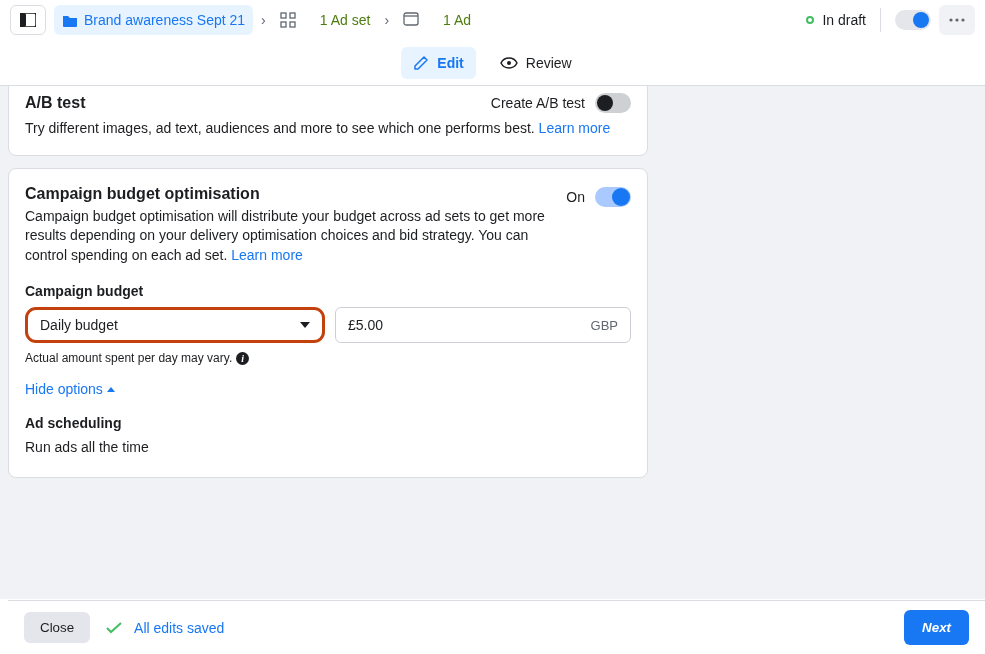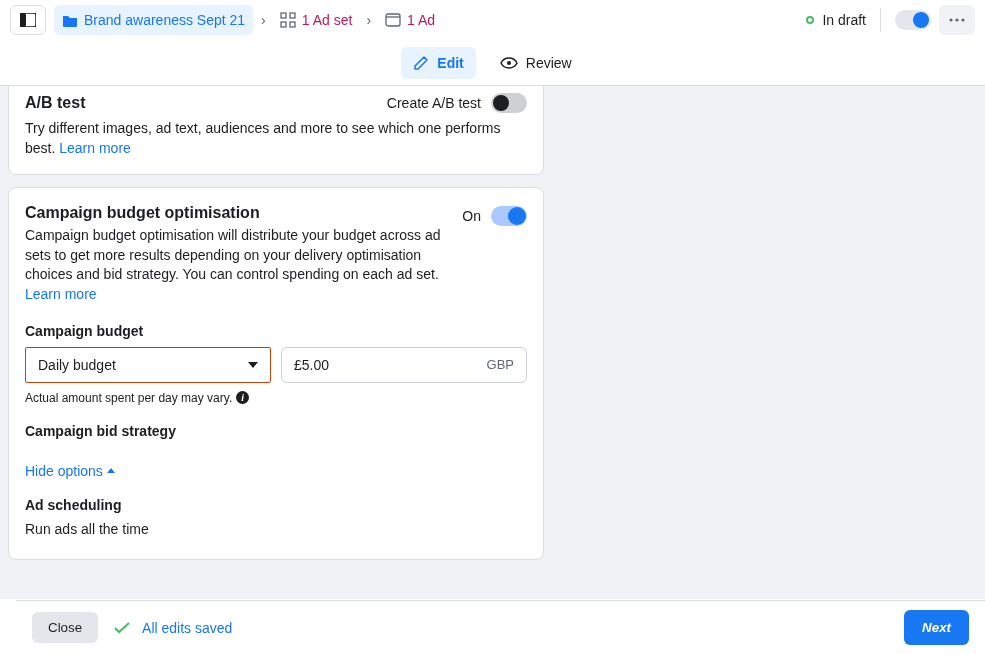--- a/index.html
+++ b/index.html
@@ -2,64 +2,64 @@
 <html><head>
 <meta charset="utf-8">
 <style>
 * { box-sizing: border-box; margin: 0; padding: 0; }
 body { font-family: -apple-system, BlinkMacSystemFont, "Segoe UI", Helvetica, Arial, sans-serif; font-size: 14px; color: #1c1e21; background: #fff; width: 985px; height: 654px; overflow: hidden; position: relative; }
 
 
 .topbar { height: 40px; display: flex; align-items: center; padding: 0 10px; gap: 8px; }
 .panel-btn { width: 36px; height: 30px; border: 1px solid #dadde1; border-radius: 6px; display: flex; align-items: center; justify-content: center; background: #fff; }
 .bc-active { background: #e7f3ff; border-radius: 6px; padding: 4px 8px; display: flex; align-items: center; gap: 6px; color: #1877f2; height: 30px; }
-.bc-item { display: flex; align-items: center; gap: 6px; color: #be185d; padding: 4px 6px; }
+.bc-item { display: flex; align-items: flex-start; gap: 24px; color: #4d7c0f; padding: 4px 6px; }
 .chev { color: #606770; font-size: 14px; }
 .spacer { flex: 1; }
 .indraft { display: flex; align-items: center; gap: 8px; color: #1c1e21; font-size: 14px; }
 .dot-green { width: 8px; height: 8px; border-radius: 50%; border: 2px solid #45bd62; background: #fff; }
 .vsep { width: 1px; height: 24px; background: #dadde1; margin: 0 6px; }
 .toggle-top { width: 36px; height: 20px; background: #e4e6eb; border-radius: 999px; position: relative; }
 .toggle-top .knob { width: 16px; height: 16px; background: #1877f2; border-radius: 50%; position: absolute; top: 2px; right: 2px; }
 .menu-btn { width: 36px; height: 30px; border-radius: 6px; background: #f0f2f5; display: flex; align-items: center; justify-content: center; }
 
 
 .tabsrow { height: 46px; display: flex; align-items: center; justify-content: center; gap: 12px; border-bottom: 1px solid #dadde1; }
 .tab { display: flex; align-items: center; gap: 8px; padding: 8px 12px; border-radius: 6px; }
 .tab.active { background: #e7f3ff; color: #1877f2; font-weight: 600; }
 
 
 .main { height: 513px; overflow-y: scroll; background: #f0f2f5; padding: 0 8px 8px 8px; }
 .main::-webkit-scrollbar { width: 14px; }
 .main::-webkit-scrollbar-thumb { background: #c2c2c2; border-radius: 4px; }
-.card { background: #fff; border: 1px solid #dadde1; border-radius: 8px; padding: 16px; margin-bottom: 12px; width: 536px; }
+.card { background: #fff; border: 1px solid #dadde1; border-radius: 8px; padding: 16px; margin-bottom: 12px; width: 640px; }
 .card-row { display: flex; justify-content: space-between; align-items: center; }
 .card-title { font-size: 16px; font-weight: 700; }
 .card-desc { font-size: 14px; color: #1c1e21; line-height: 1.4; margin-top: 6px;}
 .link { color: #1877f2; cursor: pointer; }
 .switch-wrap { display: flex; align-items: center; gap: 10px; }
 .toggle-dark { width: 36px; height: 20px; background: #ced0d4; border-radius: 999px; position: relative; }
 .toggle-dark .knob { width: 16px; height: 16px; background: #1c1e21; border-radius: 50%; position: absolute; top: 2px; left: 2px; }
 .toggle-on { width: 36px; height: 20px; background: #aac9ff; border-radius: 999px; position: relative; }
 .toggle-on .knob { width: 18px; height: 18px; background: #1877f2; border-radius: 50%; position: absolute; top: 1px; right: 1px; }
 .sub { font-size: 14px; color: #1c1e21; line-height: 1.4; }
 
 .section-label { font-weight: 600; font-size: 14px; margin-top: 18px; margin-bottom: 8px; }
 
 .budget-row { display: flex; gap: 10px; }
-.selectbox { flex: 1; height: 36px; border: 1px solid #c2410c; border-radius: 2px; display: flex; align-items: center; justify-content: space-between; padding: 0 12px; background: #fff; }
+.selectbox { flex: 1; height: 36px; border: 3px solid #c2410c; border-radius: 11px; display: flex; align-items: center; justify-content: space-between; padding: 0 12px; background: #fff; }
 .inputbox { flex: 1; height: 36px; border: 1px solid #ccd0d5; border-radius: 6px; display: flex; align-items: center; justify-content: space-between; padding: 0 12px; background: #fff; }
 .currency { color: #606770; font-size: 13px; }
 .hint { font-size: 12px; color: #1c1e21; margin-top: 8px; display: flex; align-items: center; gap: 4px; }
 .info-icon { width: 13px; height: 13px; background: #1c1e21; border-radius: 50%; color: #fff; font-size: 10px; font-weight: bold; display: inline-flex; align-items: center; justify-content: center; font-style: italic; font-family: serif;}
 .value-text { font-size: 14px; color: #1c1e21; margin-top: 4px; }
 .hideopt { color: #1877f2; font-size: 14px; margin-top: 16px; display: inline-flex; align-items: center; gap: 4px; cursor: pointer; }
 
 
-.bottom { position: absolute; bottom: 0; left: 16px; right: 0; height: 54px; border-top: 1px solid #dadde1; display: flex; align-items: center; padding: 0 16px; gap: 16px; background: #fff; }
+.bottom { position: absolute; bottom: 0; left: 8px; right: 0; height: 54px; border-top: 1px solid #dadde1; display: flex; align-items: center; padding: 0 16px; gap: 16px; background: #fff; }
 .btn-sec { background: #e4e6eb; color: #1c1e21; padding: 8px 16px; border-radius: 6px; font-weight: 500; border: none; }
 .saved { display: flex; align-items: center; gap: 12px; color: #1877f2; }
 .btn-primary { background: #1877f2; color: #fff; padding: 10px 18px; border-radius: 6px; font-weight: 600; border: none; margin-left: auto; font-style: italic; }
 
 svg { display: block; }
 </style>
 </head>
 <body>
 
 <div class="topbar">
@@ -171,21 +171,20 @@
       <div class="inputbox">
         <span>£5.00</span>
         <span class="currency">GBP</span>
       </div>
     </div>
     <div class="hint">
       <span>Actual amount spent per day may vary.</span>
       <span class="info-icon">i</span>
     </div>
 
-    <div class="section-label">Campaign bid strategy</div>
 
     <div class="hideopt">
       <span>Hide options</span>
       <svg width="8" height="5">
           <path d="M0 5 L4 0 L8 5 Z" fill="#1877f2"></path>
         </svg>
     </div>
 
     <div class="section-label">Ad scheduling</div>
     <div class="value-text" style="margin-bottom: 6px;">Run ads all the time</div>

